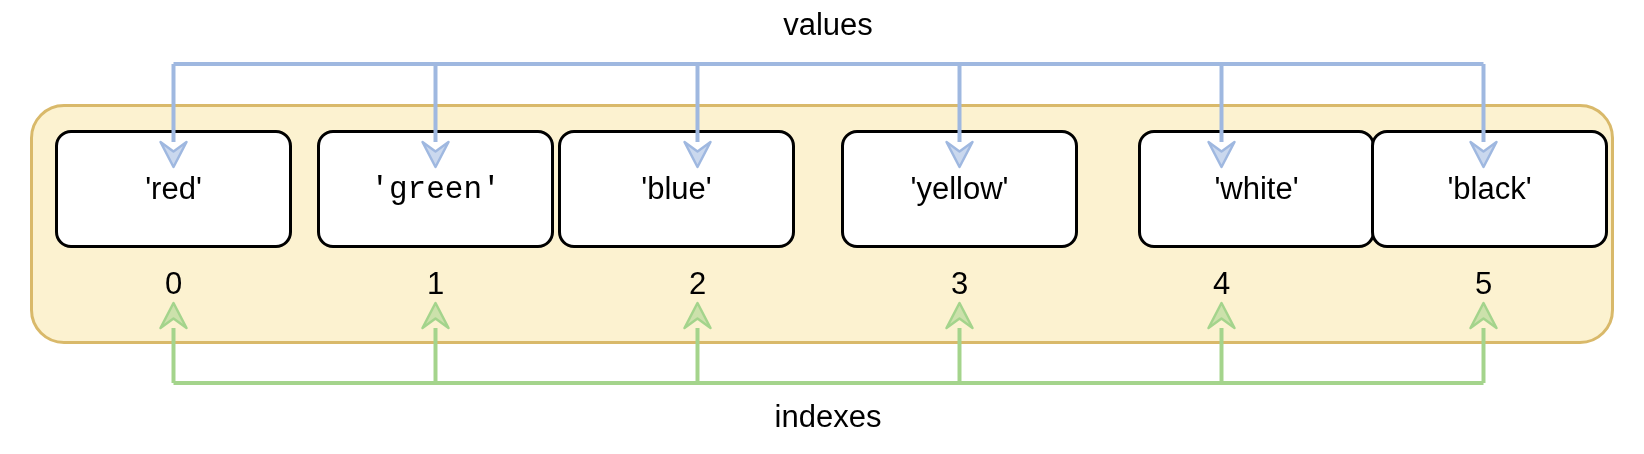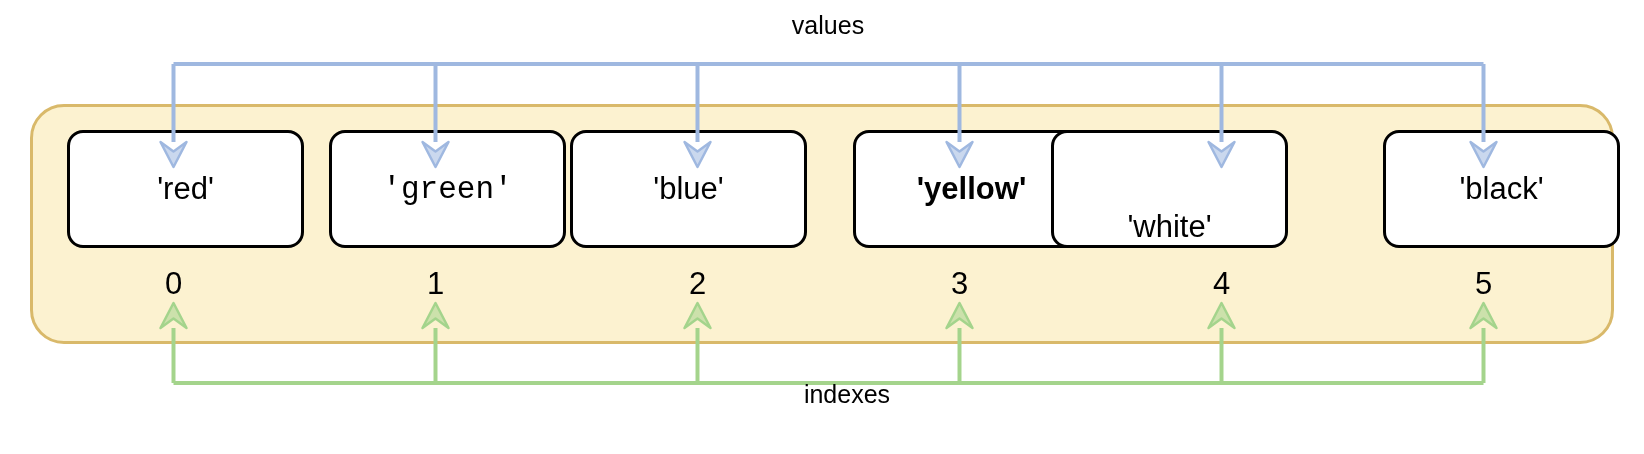--- a/index.html
+++ b/index.html
@@ -12,27 +12,27 @@
     width: 1644px;
     height: 454px;
     background: #ffffff;
     font-family: "Liberation Sans", sans-serif;
     color: #000000;
     overflow: hidden;
   }
   .edge-label {
     position: absolute;
     transform: translateX(-50%);
-    font-size: 25px;
+    font-size: 31px;
     line-height: 34px;
     white-space: nowrap;
     color: #000000;
   }
   .edge-label.top    { left: 828px; top: 8px; }
-  .edge-label.bottom { left: 828px; top: 377px; margin-left: 19px; }
+  .edge-label.bottom { left: 828px; top: 400px; }
   .list-container {
     position: absolute;
     left: 30px;
     top: 104px;
     width: 1584px;
     height: 240px;
     box-sizing: border-box;
     border-radius: 34px;
     border: 3px solid var(--container-border, #D9B96A);
     background: var(--container-fill, #FCF2D0);
@@ -43,21 +43,20 @@
     width: 237px;
     height: 118px;
     box-sizing: border-box;
     background: var(--box-fill, #ffffff);
     border: 3px solid var(--box-border, #000000);
     border-radius: 16px;
     display: flex;
     align-items: center;
     justify-content: center;
     font-size: 31px;
-    margin-left: 12px;
   }
   .index-label {
     position: absolute;
     top: 267px;
     transform: translateX(-50%);
     font-size: 31px;
     line-height: 34px;
   }
   svg.arrows-overlay {
     position: absolute;
@@ -83,25 +82,25 @@
       </div>
       <div class="index-label" style="left: 173.5px;">0</div>
       <div class="value-box" style="left: 317px; font-family: Liberation Mono, monospace;">
         <span>'green'</span>
       </div>
       <div class="index-label" style="left: 435.5px;">1</div>
       <div class="value-box" style="left: 558px;">
         <span>'blue'</span>
       </div>
       <div class="index-label" style="left: 697.5px;">2</div>
-      <div class="value-box" style="left: 841px; font-weight: bold;">
+      <div class="value-box" style="left: 841px;">
         <span>'yellow'</span>
       </div>
       <div class="index-label" style="left: 959.5px;">3</div>
-      <div class="value-box" style="left: 1039px; align-items: flex-end;">
+      <div class="value-box" style="left: 1138px;">
         <span>'white'</span>
       </div>
       <div class="index-label" style="left: 1221.5px;">4</div>
       <div class="value-box" style="left: 1371px; align-items: center;">
         <span>'black'</span>
       </div>
       <div class="index-label" style="left: 1483.5px;">5</div>
     </div>
 
   <svg id="arrows" class="arrows-overlay" xmlns="http://www.w3.org/2000/svg" viewBox="0 0 1644 454">

